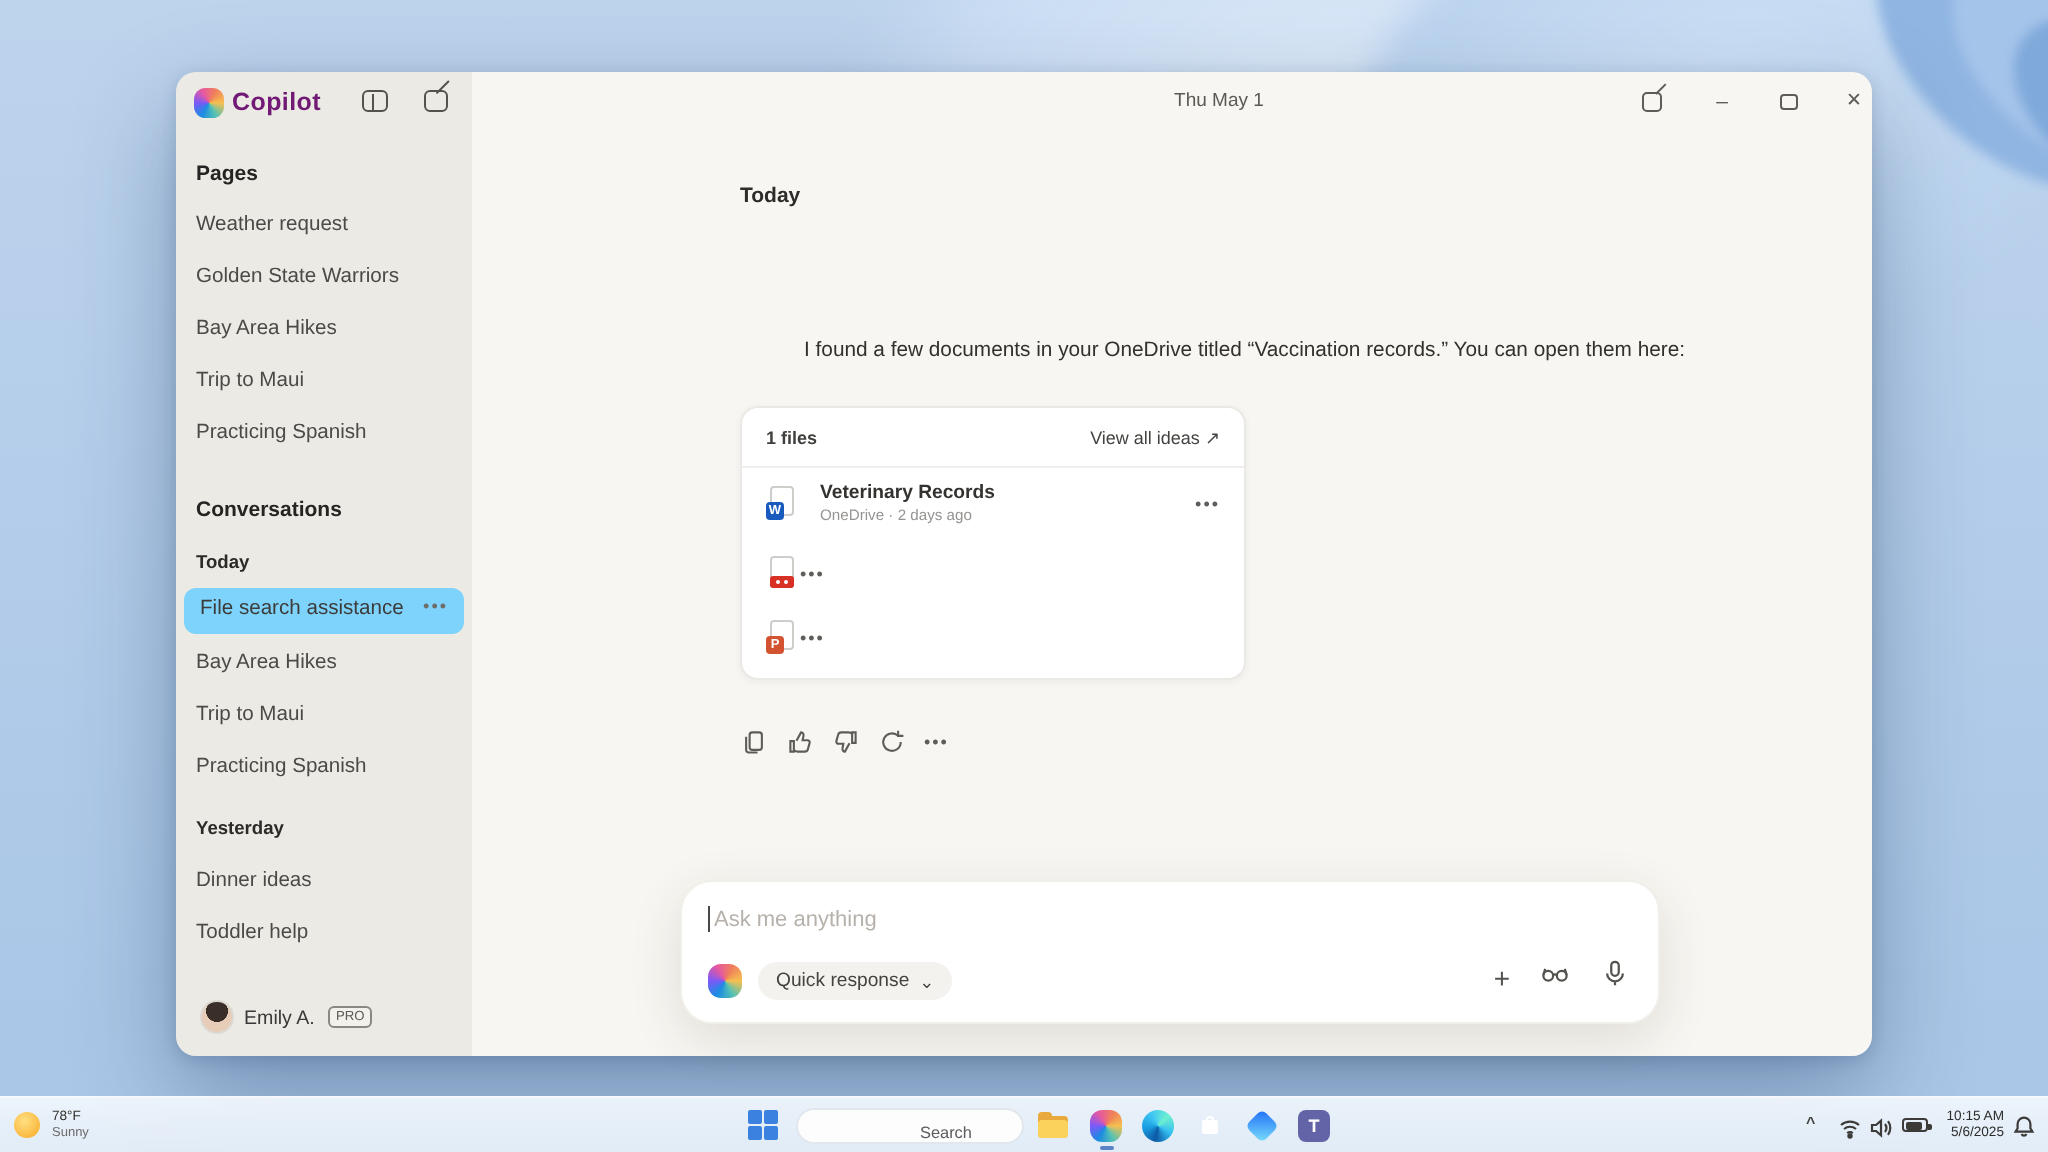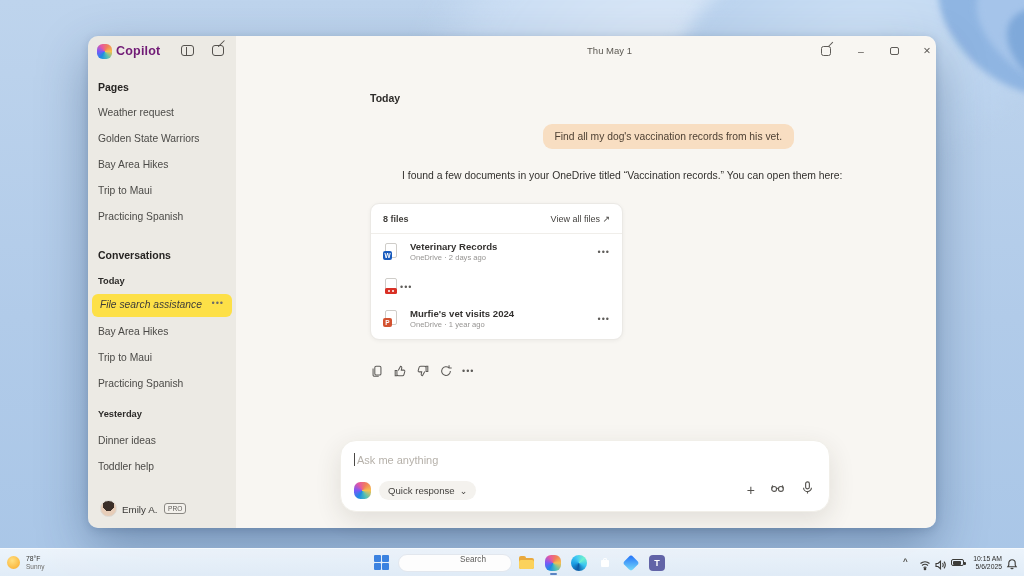--- a/index.html
+++ b/index.html
@@ -36,21 +36,21 @@
   .icon-btn{width:14px;height:14px;}
   .sb-toggle{left:93px;top:8px;}
   .sb-compose{left:124px;top:8px;}
   .tog-box{left:0;top:1px;width:13px;height:11px;border:1.3px solid #55524e;border-radius:3px;}
   .tog-div{left:4.5px;top:2.5px;width:1.3px;height:8px;background:#55524e;}
   .comp-box{left:0;top:1px;width:12px;height:11px;border:1.3px solid #55524e;border-radius:3px;}
   .comp-pen{left:5px;top:-1px;width:9px;height:1.4px;background:#55524e;transform:rotate(-45deg);border-radius:1px;}
   .sb-h{left:10px;font-size:10.5px;font-weight:bold;color:#262422;}
   .sb-item{left:10px;font-size:10.3px;color:#4b4a47;white-space:nowrap;}
   .sb-sub{left:10px;font-size:9.3px;font-weight:bold;color:#2c2b29;}
-  .sel-pill{left:4px;top:258px;width:140px;height:23px;background:#fde047;border-radius:6px;font-style:italic;}
+  .sel-pill{left:4px;top:258px;width:140px;height:23px;background:#7dd3fc;border-radius:6px;}
   .sel-label{left:8px;top:5px;font-size:10.3px;color:#3c3b39;}
   .sel-dots{right:8px;top:4px;font-size:9px;color:#6e6c68;letter-spacing:1px;}
   .profile-av{left:12px;top:464px;width:17px;height:17px;border-radius:50%;
     background:radial-gradient(circle at 50% 30%,#3a2e28 0 42%,#e7cdb8 43% 100%);border:1px solid #dcd9d3;}
   .profile-name{left:34px;top:468px;font-size:9.8px;color:#3a3937;}
   .pro-badge{left:76px;top:467px;font-size:6.6px;color:#5c5a56;border:1px solid #8a8883;
     border-radius:3px;padding:1px 3px;background:#f3f1ec;}
 
   
   .tb-title{left:0;top:9px;width:700px;text-align:center;font-size:9.5px;color:#5c5953;padding-left:47px;}
@@ -109,21 +109,21 @@
     background:linear-gradient(180deg,rgba(240,246,252,.94),rgba(228,238,248,.94));
     border-top:1px solid rgba(255,255,255,.7);}
   .sun{left:7px;top:7px;width:13px;height:13px;border-radius:50%;
     background:radial-gradient(circle at 40% 35%,#ffe082,#f9a825);}
   .wx-t{left:26px;top:6px;font-size:6.8px;color:#33322f;}
   .wx-c{left:26px;top:14px;font-size:6.5px;color:#6c6b68;}
   .start{left:374px;top:6px;width:16px;height:16px;display:grid;grid-template-columns:7px 7px;
     grid-template-rows:7px 7px;gap:1.4px;}
   .start i{background:#3b82e0;border-radius:1px;}
   .search-pill{left:398px;top:5px;width:114px;height:18px;background:#fdfdfd;border:1px solid #e2e7ee;
-    border-radius:9px;display:flex;align-items:flex-start;padding:0 5px 0 8px;gap:48px;}
+    border-radius:9px;display:flex;align-items:flex-end;padding:0 5px 0 8px;gap:48px;}
   .search-pill svg{width:9px;height:9px;}
   .search-lbl{font-size:8.2px;color:#5c5b59;margin-left:5px;flex:1;}
   .pill-img{width:15px;height:11px;border-radius:5px;
     background:radial-gradient(circle at 50% 20%,#fbd3e3,#f29ec0 70%,#e687ad);}
   .tb-app{top:6px;width:16px;height:16px;}
   .underline{left:550px;top:24px;width:7px;height:2px;border-radius:1px;background:#5a84c4;}
   .folder-back{position:absolute;left:0;top:3px;width:15px;height:11px;background:#e9a93d;border-radius:2px;}
   .folder-tab{position:absolute;left:0;top:1px;width:7px;height:5px;background:#e9a93d;border-radius:2px 2px 0 0;}
   .folder-front{position:absolute;left:0;top:5px;width:15px;height:9px;background:#fbd25c;border-radius:2px;}
   .edge-ico{border-radius:50%;
@@ -203,27 +203,26 @@
         <span class="abs share-arrow"></span>
       </span>
       <span class="abs tb-ico glyph-btn" style="left:618px;">–</span>
       <span class="abs tb-ico" style="left:652px;">
         <span class="abs max-box"></span>
       </span>
       <span class="abs tb-ico glyph-btn" style="left:684px;font-size:9.5px;">✕</span>
 
       <span class="abs chat-today">Today</span>
 
-      <div class="abs bubble">Find all my dog's vaccination records from his vet.</div>
       <div class="abs assist">I found a few documents in your OneDrive titled “Vaccination records.” You can open them here:</div>
 
       <div class="abs card">
         <div class="card-head">
-          <span class="card-count">8 files</span>
-          <span class="card-link"><span>View all files</span> <span>↗</span></span>
+          <span class="card-count">1 files</span>
+          <span class="card-link"><span>View all ideas</span> <span>↗</span></span>
         </div>
         <div class="frow">
           <span class="fico">
             <span class="fpage"></span>
               <span class="fbadge fb-word">W</span>
           </span>
           <span class="ftxt">
             <div class="fname">Veterinary Records</div>
             <div class="fmeta">OneDrive · 2 days ago</div>
           </span>
@@ -237,24 +236,20 @@
                 <i style="left:6.5px;"></i>
               </span>
           </span>
           <span class="fdots">•••</span>
         </div>
         <div class="frow" style="padding-bottom:6px;">
           <span class="fico">
             <span class="fpage"></span>
               <span class="fbadge fb-ppt">P</span>
           </span>
-          <span class="ftxt">
-            <div class="fname">Murfie's vet visits 2024</div>
-            <div class="fmeta">OneDrive · 1 year ago</div>
-          </span>
           <span class="fdots">•••</span>
         </div>
       </div>
 
       <div class="abs actions">
         <span class="act">
           <svg viewBox="0 0 16 16" fill="none" stroke="#5e5c59" stroke-width="1.2">
             <rect x="5.5" y="2.5" width="7" height="10" rx="1.5"></rect>
               <path d="M3.5 5v7.5A1.5 1.5 0 0 0 5 14h5"></path>
           </svg></span>

